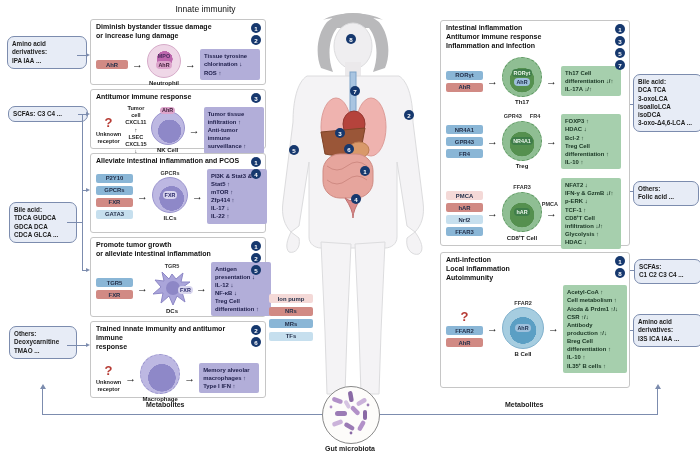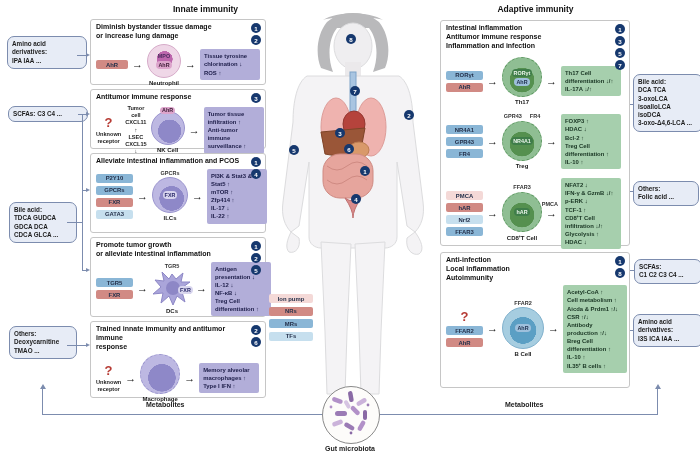--- a/index.html
+++ b/index.html
@@ -1,18 +1,18 @@
 <!DOCTYPE html>
 <html><head>
 <meta charset="utf-8">
 <style>
   html,body{margin:0;padding:0;background:#fff;}
   .stage{position:relative;width:700px;height:462px;background:#fff;overflow:hidden;
          font-family:"Liberation Sans",sans-serif;color:#1c1c1c;}
-  .col-title{position:absolute;top:4px;text-align:center;font-size:8.5px;font-weight:bold;color:#111;}
+  .col-title{position:absolute;top:4px;text-align:center;font-size:8.5px;font-weight:normal;color:#111;}
   .srcbox{position:absolute;background:#e7ecf6;border:1.6px solid #7c8cae;border-radius:7px;
           padding:3px 4px;font-size:6.3px;font-weight:bold;line-height:1.32;white-space:pre-line;color:#1b1b1b;}
   .panel{position:absolute;background:#fff;border:1px solid #c6c6c6;border-radius:3px;padding:3px 5px;box-sizing:border-box;}
   .ptitle{font-size:7px;font-weight:bold;line-height:1.25;white-space:pre-line;color:#111;padding-right:16px;}
   .badges{position:absolute;top:3px;right:4px;display:flex;flex-direction:column;gap:2px;align-items:center;z-index:3;}
   .badge{width:10px;height:10px;border-radius:50%;background:#16386e;color:#fff;font-size:6.2px;font-weight:bold;
          display:flex;align-items:center;justify-content:center;}
   .prow{display:flex;align-items:center;gap:4px;margin-top:3px;}
   .rows-col{display:flex;flex-direction:column;gap:6px;}
   .chips{display:flex;flex-direction:column;gap:3px;align-items:center;}
@@ -62,21 +62,20 @@
   .gut-label{position:absolute;left:308px;top:445px;width:84px;text-align:center;font-size:7px;font-weight:bold;color:#222;z-index:5;}
   .body-badge{position:absolute;z-index:6;}
   .bodysvg{position:absolute;left:263px;top:12px;z-index:1;}
 </style>
 </head>
 <body>
 
 <div class="stage">
 
   <div class="col-title" style="left:118px;width:175px">Innate immunity</div>
-  <div class="col-title" style="left:448px;width:175px">Adaptive immunity</div>
 
   <svg class="bodysvg" width="200" height="390" viewBox="0 0 200 390">
     <path d="M64,10 C54,22 52,42 58,56 L70,60 C64,44 66,26 74,16 L106,16 C114,26 116,44 110,60 L122,56 C128,42 126,22 116,10 C102,-2 78,-2 64,10 Z" fill="#b9b9bb"></path>
     <ellipse cx="90" cy="34" rx="19" ry="23" fill="#efeef0" stroke="#dcdcde"></ellipse>
     <path d="M60,8 C74,-1 106,-1 120,8 C110,4 70,4 60,8 Z" fill="#b9b9bb"></path>
     <rect x="82" y="50" width="16" height="16" fill="#ebe9eb"></rect>
     <path d="M44,64 L136,64 C146,70 150,90 150,110 L160,190 C162,204 158,214 152,220 L144,214 L134,150 L134,225 C134,232 128,236 122,236 L58,236 C52,236 46,232 46,225 L46,150 L36,214 L28,220 C22,214 18,204 20,190 L30,110 C30,90 34,70 44,64 Z" fill="#f4f3f5" stroke="#dcdcde"></path>
     <path d="M28,220 C24,228 22,236 26,240 C32,242 38,236 36,226 Z" fill="#f4f3f5" stroke="#dcdcde"></path>
     <path d="M152,220 C158,228 162,238 156,242 C150,244 142,238 144,226 Z" fill="#f4f3f5" stroke="#dcdcde"></path>
     <path d="M58,230 L88,232 L84,320 L82,382 L64,382 L62,320 Z" fill="#f4f3f5" stroke="#dcdcde"></path>

